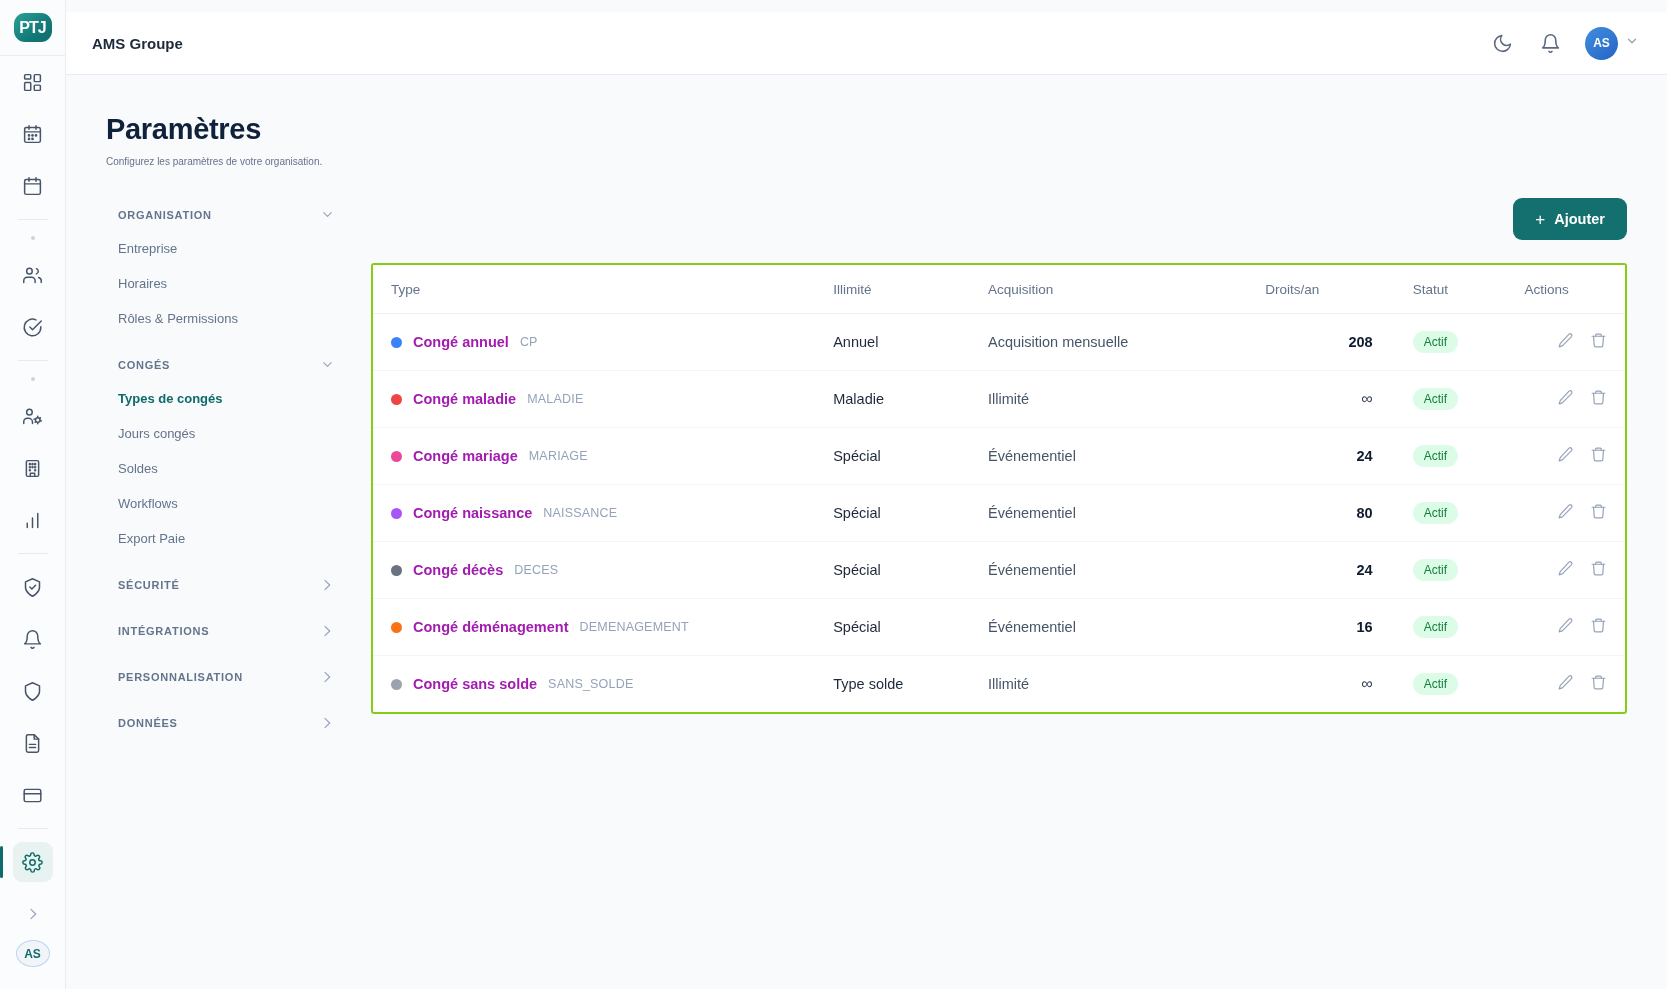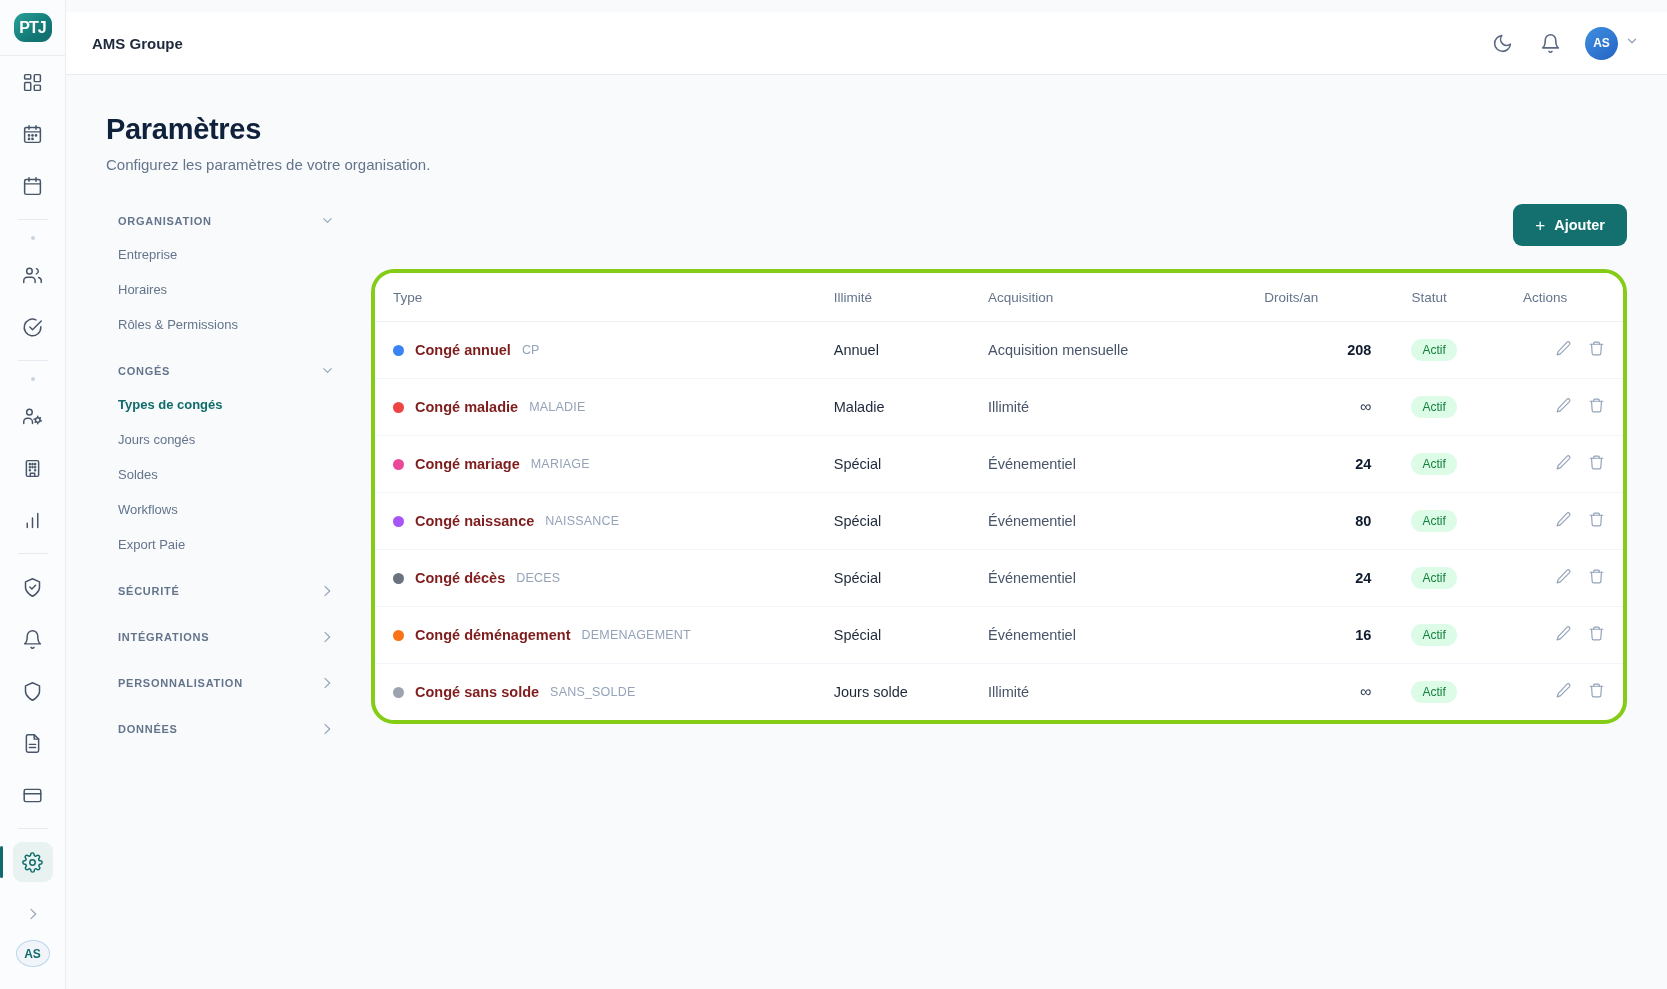--- a/index.html
+++ b/index.html
@@ -67,21 +67,21 @@
     width: 33px; height: 33px; border-radius: 50%;
     background: linear-gradient(140deg,#3f8fe0 0%,#2563c4 100%);
     color: #fff; font-size: 12px; font-weight: bold;
     display: flex; align-items: center; justify-content: center;
   }
   .chev-sm { color: #94a3b8; }
 
   
   .content { flex: 1 1 auto; background: #f8fafc; padding: 38px 40px 0 40px; overflow: hidden; }
   .page-title { font-size: 29px; font-weight: bold; color: #10213b; letter-spacing: -0.3px; }
-  .page-sub { font-size: 15px; color: #64748b; margin-top: 10px; }
+  .page-sub { font-size: 10px; color: #64748b; margin-top: 10px; }
 
   .body-grid { display: flex; margin-top: 31px; gap: 0; }
 
   
   .settings-nav { width: 265px; flex: 0 0 265px; padding-right: 24px; }
   .nav-group-head {
     display: flex; align-items: center; justify-content: space-between;
     padding: 9px 12px 9px 12px;
     font-size: 11px; font-weight: bold; letter-spacing: 0.75px;
     color: #64748b; text-transform: uppercase;
@@ -100,22 +100,22 @@
     background: #13706e; color: #ffffff;
     border: none; border-radius: 9px;
     padding: 0 22px; height: 42px;
     font-size: 14.5px; font-weight: bold;
     display: inline-flex; align-items: center; gap: 9px;
     font-family: "Liberation Sans", sans-serif;
   }
   .btn-add .plus { font-size: 17px; font-weight: normal; line-height: 1; }
 
   .card {
-    background: #ffffff; border: 4px solid #84cc16;
-    border-radius: 23px; overflow: hidden;
+    background: #ffffff; border: 2px solid #84cc16;
+    border-radius: 3px; overflow: hidden;
   }
   table.lt { width: 100%; border-collapse: collapse; table-layout: fixed; }
   table.lt thead th {
     font-size: 13.5px; font-weight: normal; color: #64748b;
     text-align: left; padding: 17px 0 16px 0;
     border-bottom: 1px solid #eef1f5; background: #fff;
   }
   table.lt tbody td {
     padding: 17px 0; border-bottom: 1px solid #f1f4f8;
     font-size: 14.5px; vertical-align: middle;
@@ -124,21 +124,21 @@
 
   .c-type   { width: 440px; padding-left: 18px !important; }
   .c-cat    { width: 148px; }
   .c-acq    { width: 265px; }
   .c-droits { width: 120px; text-align: right; padding-right: 18px !important; }
   .c-statut { width: 128px; padding-left: 22px !important; }
   .c-act    { width: 96px; text-align: right; padding-right: 18px !important; }
 
   .type-cell { display: flex; align-items: center; gap: 11px; }
   .dot { width: 11px; height: 11px; border-radius: 50%; flex: 0 0 11px; }
-  .type-name { font-weight: bold; color: #7f1d1d; font-size: 14.5px; }
+  .type-name { font-weight: bold; color: #a21caf; font-size: 14.5px; }
   .type-code { font-size: 12.5px; color: #94a3b8; letter-spacing: 0.2px; }
   .cat-txt { color: #1e293b; }
   .acq-txt { color: #475569; }
   .droits { font-weight: bold; color: #0f1b2e; margin-left: 15px; }
   .droits.inf { font-weight: normal; font-size: 16px; color: #334155; }
   .badge {
     display: inline-block; background: #dcfce7; color: #15803d;
     font-size: 12px; padding: 4px 11px; border-radius: 11px;
   }
   .act-wrap { display: inline-flex; gap: 16px; align-items: center; color: #94a3b8; }
@@ -586,21 +586,21 @@
                       </span></td>
                   </tr>
                   <tr>
                     <td class="c-type">
                       <span class="type-cell">
                         <span class="dot" style="background:#9ca3af"></span>
                         <span class="type-name">Congé sans solde</span>
                         <span class="type-code">SANS_SOLDE</span>
                       </span>
                     </td>
-                    <td class="c-cat cat-txt">Jours solde</td>
+                    <td class="c-cat cat-txt">Type solde</td>
                     <td class="c-acq acq-txt">Illimité</td>
                     <td class="c-droits"><span class="droits inf">∞</span></td>
                     <td class="c-statut"><span class="badge">Actif</span></td>
                     <td class="c-act"><span class="act-wrap">
                         <span class="act-btn">
                           <svg width="17" height="17" viewBox="0 0 24 24" fill="none" stroke="currentColor" stroke-width="1.7" stroke-linecap="round" stroke-linejoin="round">
                             <path d="M17 3a2.5 2.5 0 0 1 3.5 3.5L7.5 19.5 3 21l1.5-4.5z"></path>
                           </svg>
                         </span>
                         <span class="act-btn">

